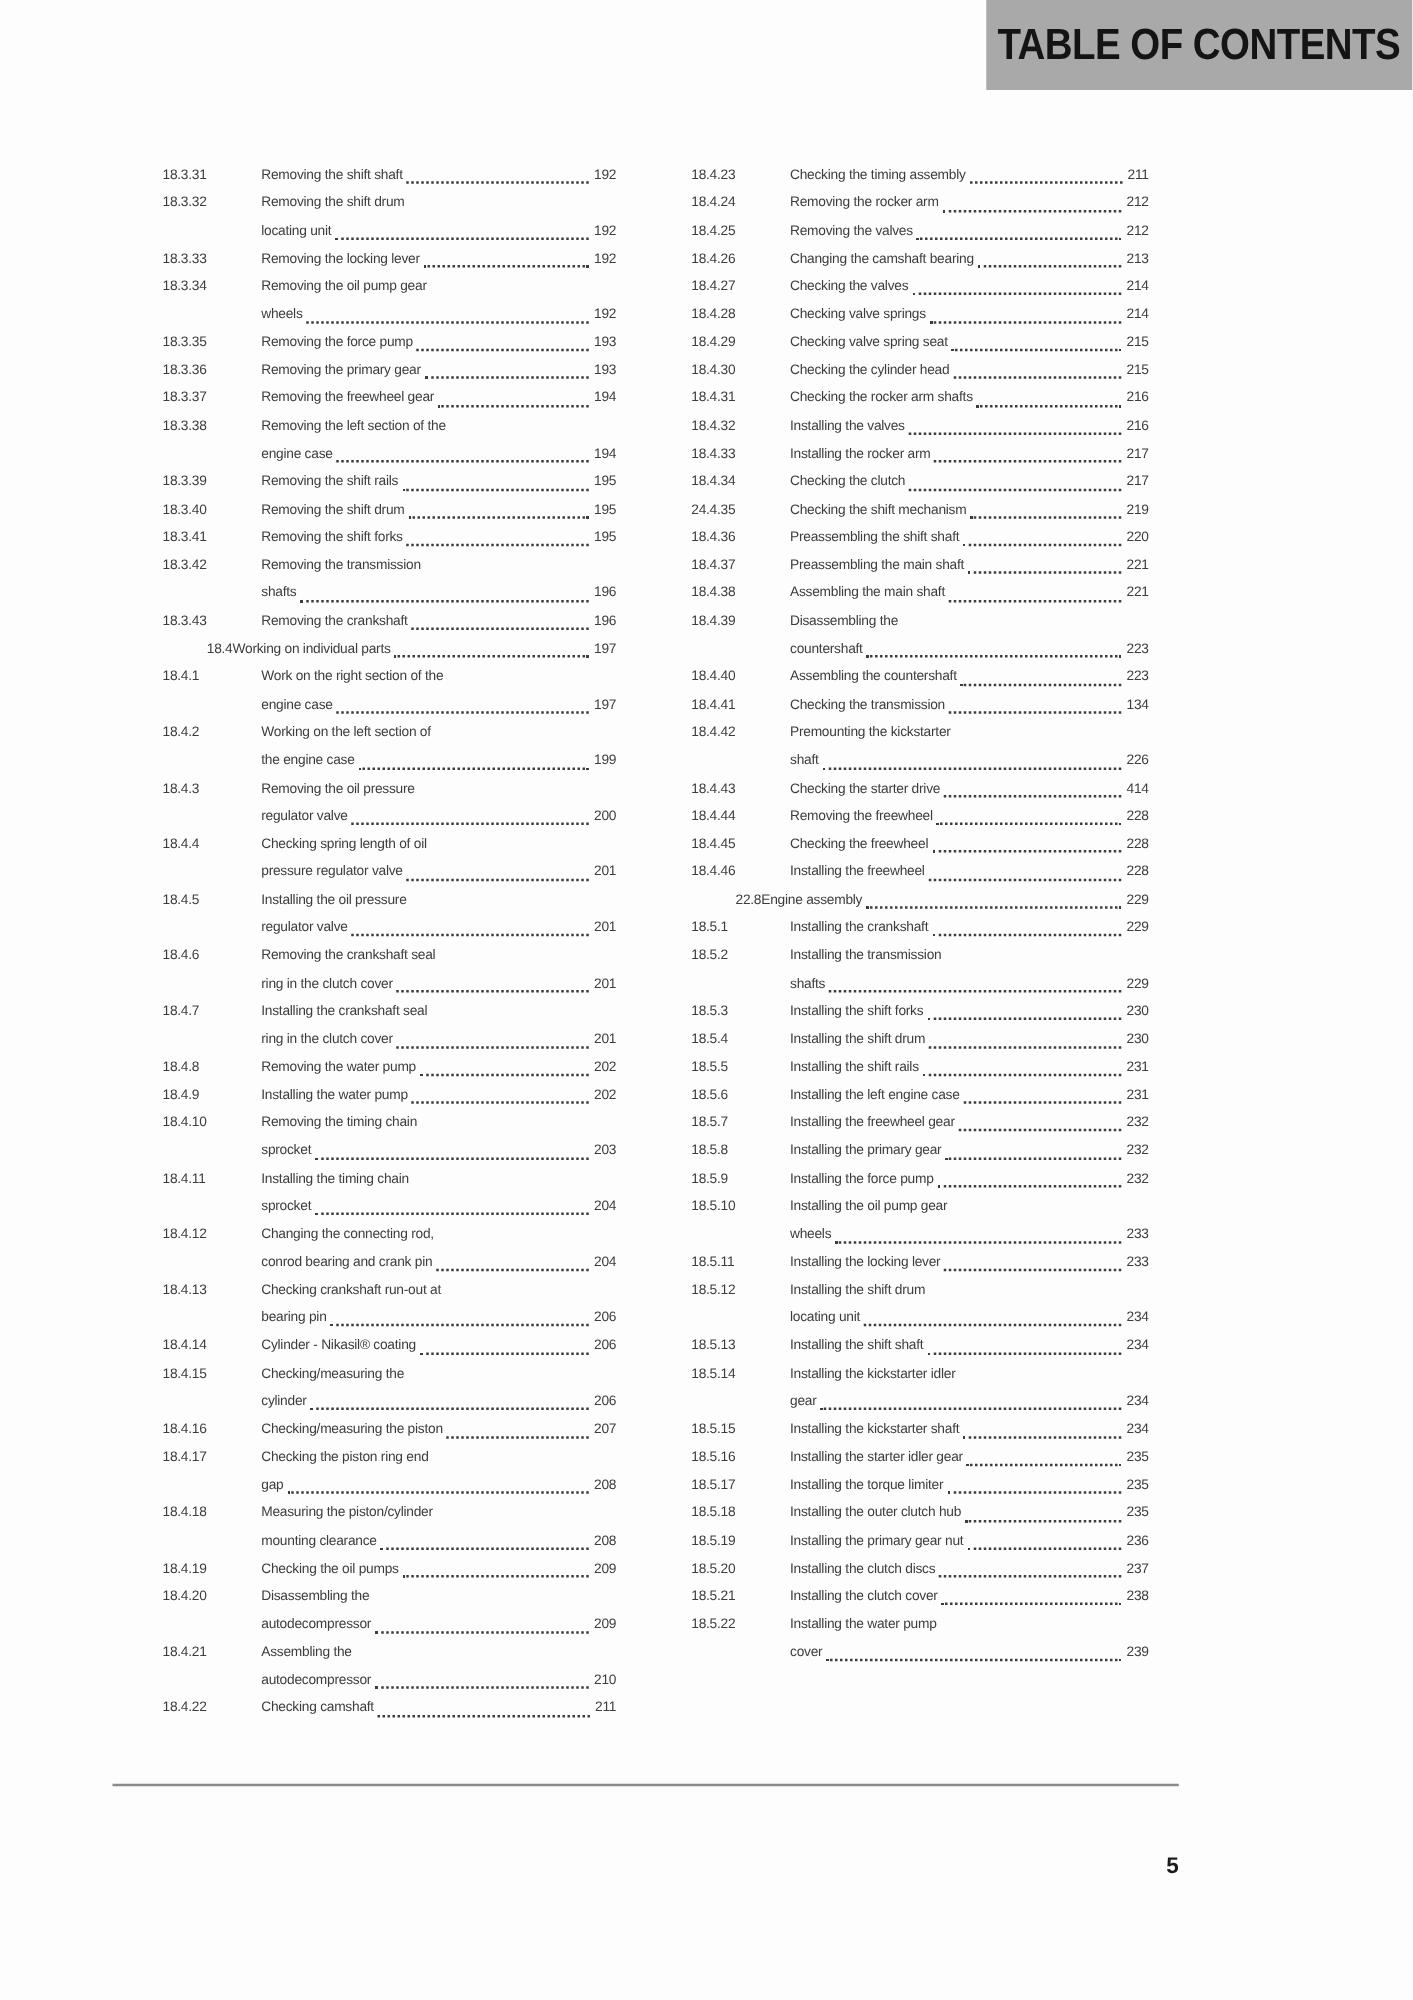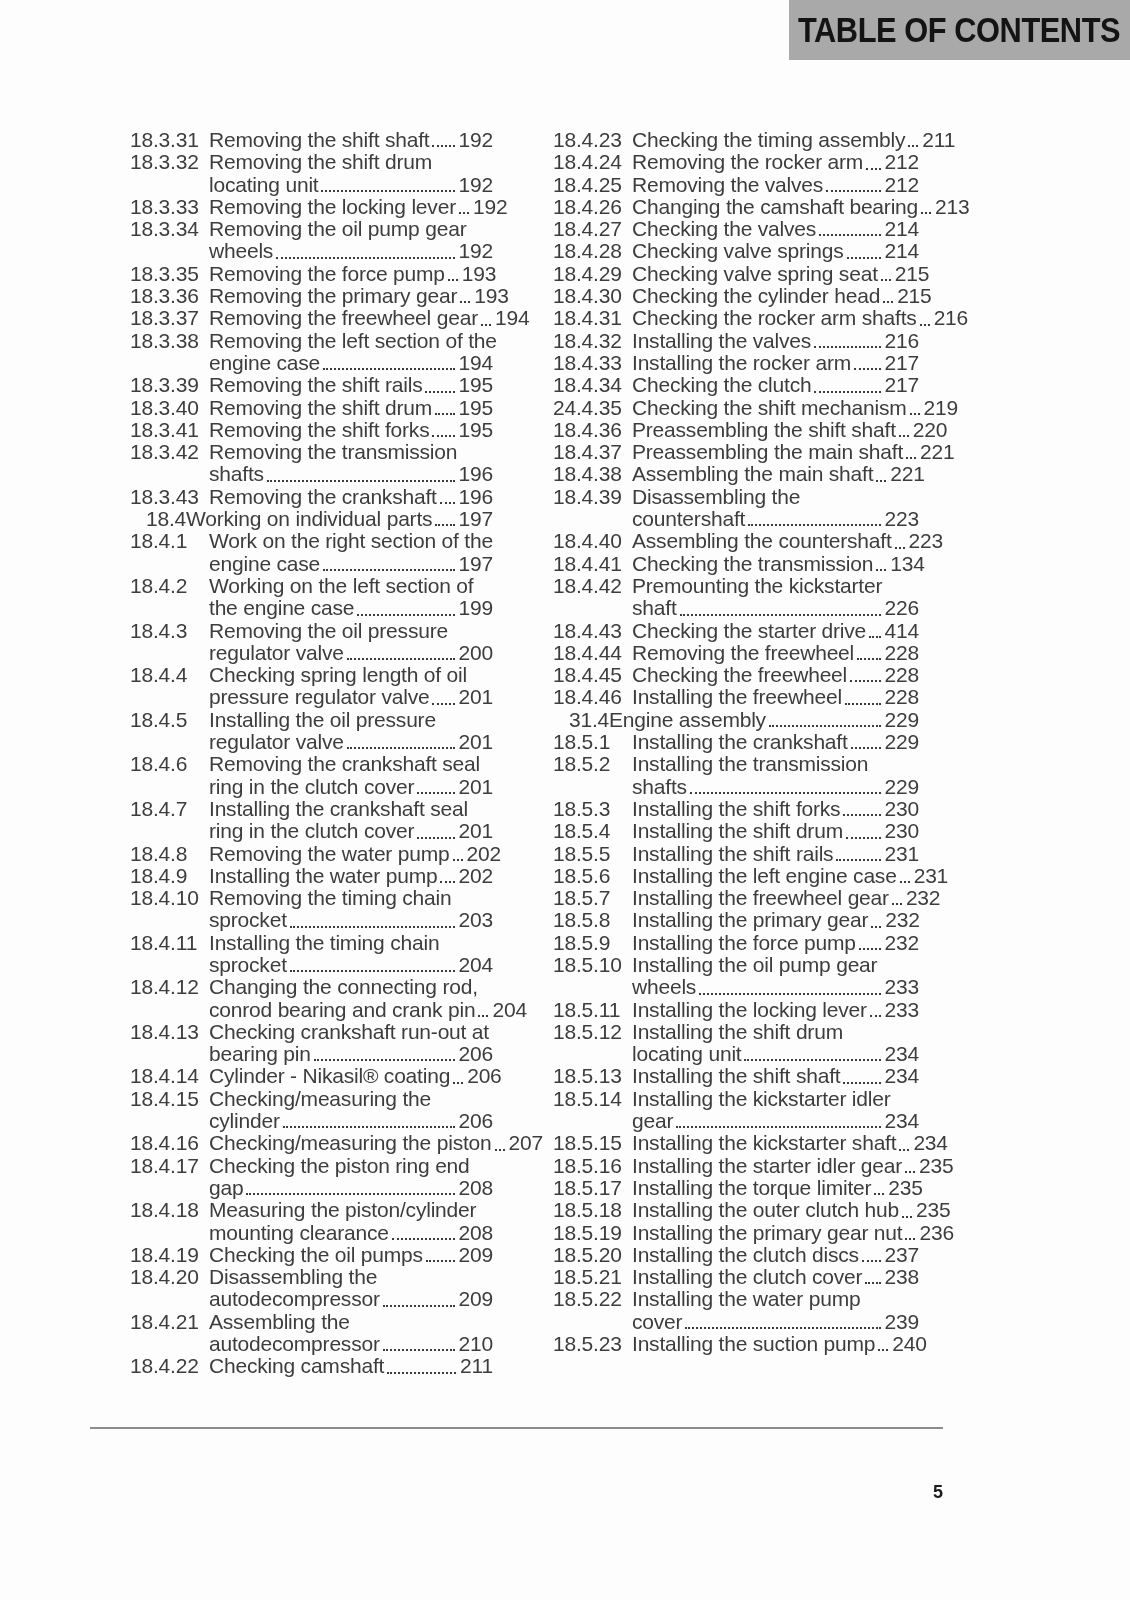--- a/index.html
+++ b/index.html
@@ -11,32 +11,32 @@
   }
   html,body{margin:0;padding:0;}
   body{
     width:1130px;height:1600px;
     background:var(--page_bg);
     font-family:"Liberation Sans", sans-serif;
     position:relative;
     overflow:hidden;
   }
   .header-bar{
-    position:absolute;left:789px;top:0;width:341px;height:60px;
+    position:absolute;left:789px;top:0;width:341px;height:72px;
     background:var(--header_bg);
     display:flex;align-items:center;justify-content:center;
   }
   .header-title{
     font-weight:bold;font-size:35px;color:var(--header_text);
     transform:scaleX(0.88);letter-spacing:-0.5px;white-space:nowrap;
   }
   .col{
     position:absolute;top:129px;
     color:var(--body_text);
-    font-size:21px;line-height:22.3px;letter-spacing:-0.2px;
+    font-size:11px;line-height:22.3px;letter-spacing:-0.2px;
   }
   .col.left{left:130px;width:363px;}
   .col.right{left:553px;width:366px;}
   .entry{display:flex;align-items:flex-start;}
   .num{flex:0 0 79px;white-space:nowrap;}
   .entry.lvl2 .num{flex-basis:56px;text-align:right;}
   .ebody{flex:1 1 auto;min-width:0;}
   .eline{white-space:nowrap;}
   .lline{display:flex;align-items:flex-end;}
   .etxt{white-space:nowrap;flex:0 0 auto;}
@@ -681,21 +681,21 @@
       <span class="num">18.4.46</span>
       <span class="ebody">
         <div class="lline">
           <span class="etxt">Installing the freewheel</span>
           <span class="leader"></span>
           <span class="pg">228</span>
         </div>
       </span>
     </div>
     <div class="entry lvl2">
-      <span class="num">31.4</span>
+      <span class="num">22.8</span>
       <span class="ebody">
         <div class="lline">
           <span class="etxt">Engine assembly</span>
           <span class="leader"></span>
           <span class="pg">229</span>
         </div>
       </span>
     </div>
     <div class="entry">
       <span class="num">18.5.1</span>
@@ -912,29 +912,19 @@
       </span>
     </div>
     <div class="entry">
       <span class="num">18.5.22</span>
       <span class="ebody">
         <div class="eline">Installing the water pump</div>
         <div class="lline">
           <span class="etxt">cover</span>
           <span class="leader"></span>
           <span class="pg">239</span>
-        </div>
-      </span>
-    </div>
-    <div class="entry">
-      <span class="num">18.5.23</span>
-      <span class="ebody">
-        <div class="lline">
-          <span class="etxt">Installing the suction pump</span>
-          <span class="leader"></span>
-          <span class="pg">240</span>
         </div>
       </span>
     </div>
   </div>
 
 <div class="footer-rule"></div>
 <div class="footer-page">5</div>
 
 </body></html>

